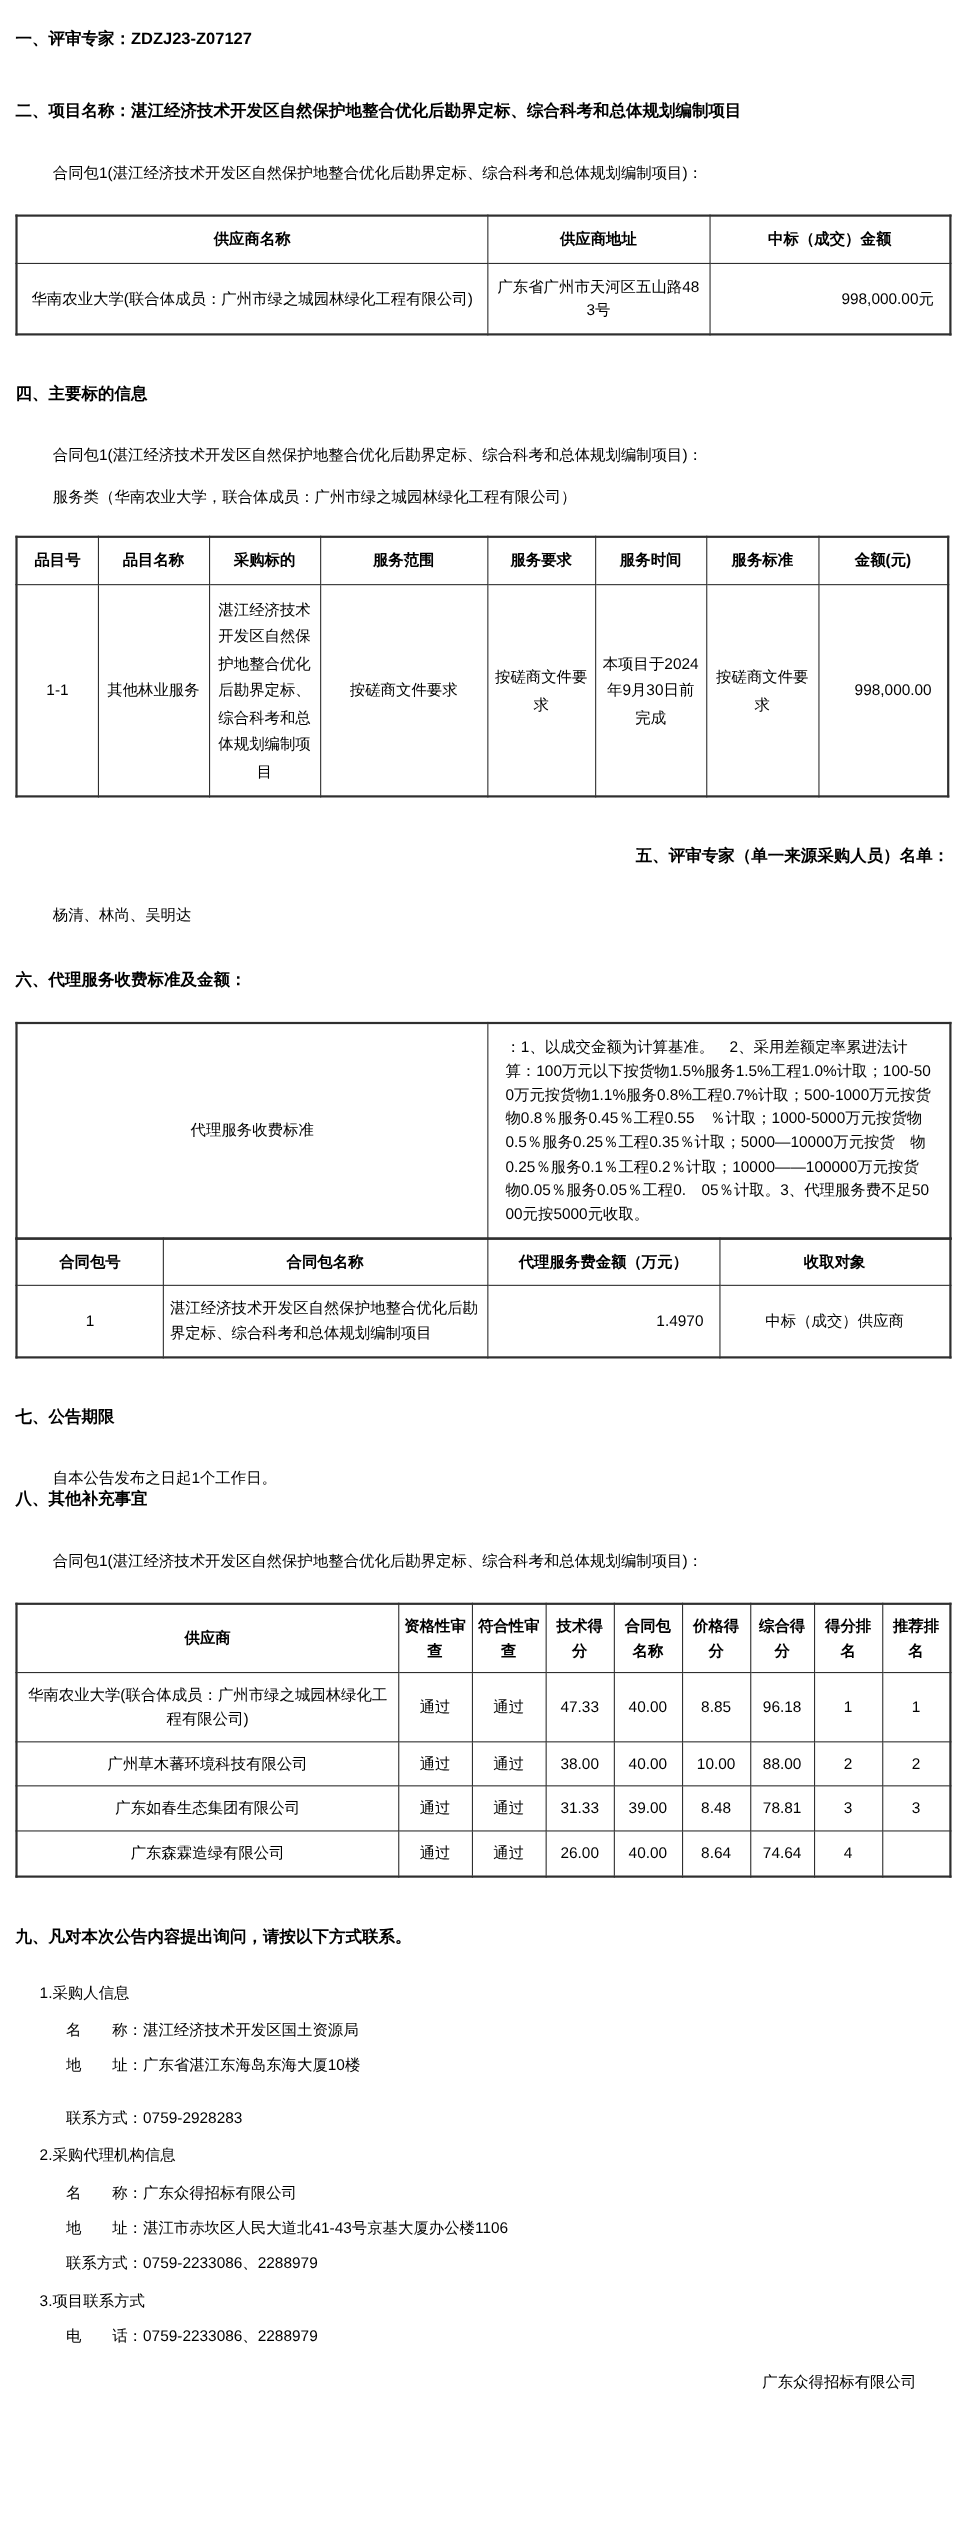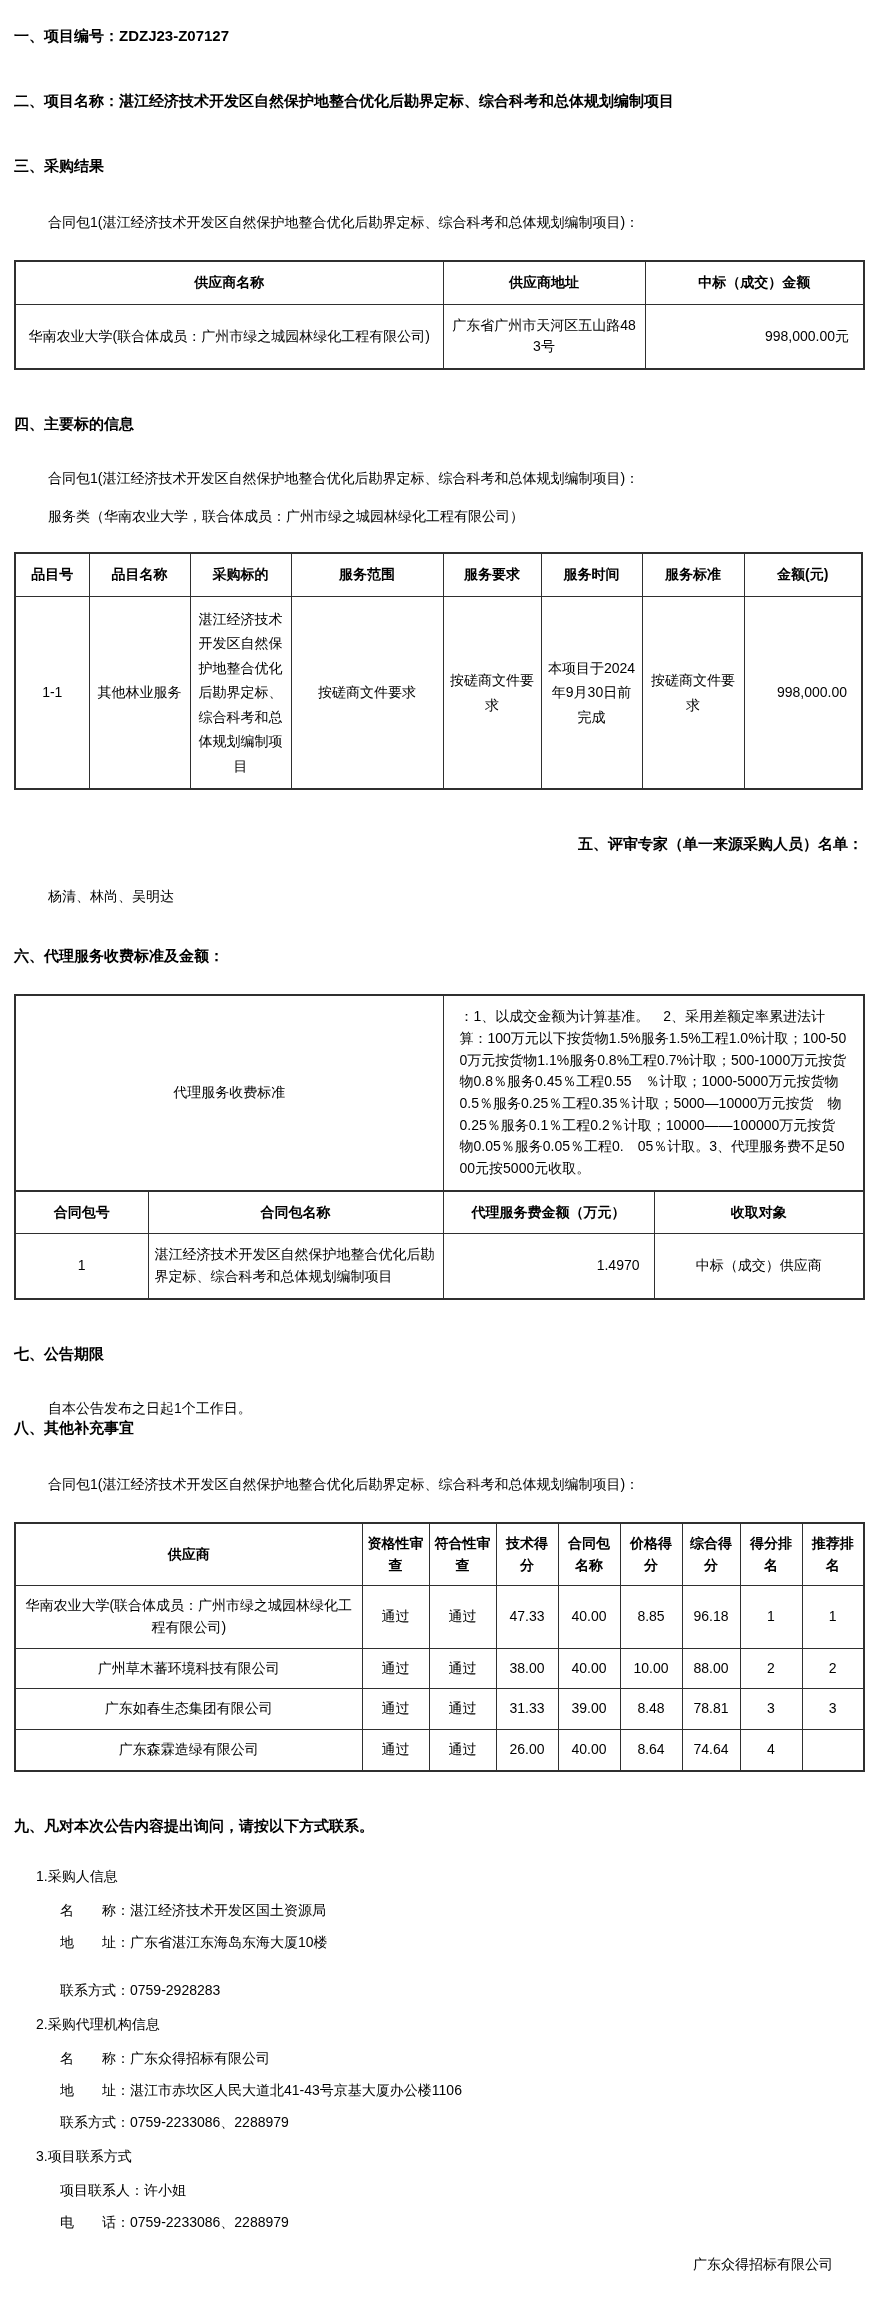--- a/index.html
+++ b/index.html
@@ -42,25 +42,24 @@
   .t-fee2 { margin-top: -2px; }
   .t-score th, .t-score td { padding: 9px 4px; }
   .signature { text-align: right; padding-right: 30px; font-size: 14px; }
   .signature div { margin-top: 24px; }
 </style>
 </head>
 <body>
 
 <div class="content">
 
-  <div class="sec-title">一、项目编号：ZDZJ23-Z07127</div>
+  <div class="sec-title">一、评审专家：ZDZJ23-Z07127</div>
 
   <div class="sec-title" style="margin-top:45px;">二、项目名称：湛江经济技术开发区自然保护地整合优化后勘界定标、综合科考和总体规划编制项目</div>
 
-  <div class="sec-title" style="margin-top:45px;">三、采购结果</div>
   <div class="line indent" style="margin-top:36px;">合同包1(湛江经济技术开发区自然保护地整合优化后勘界定标、综合科考和总体规划编制项目)：</div>
 
   <table class="tbl" style="margin-top:28px;">
     <colgroup>
         <col style="width:428px">
         <col style="width:202px">
         <col style="width:219px">
       </colgroup>
     <thead>
       <tr>
@@ -247,21 +246,20 @@
   <div class="line indent3" style="margin-top:14px;">名　　称：湛江经济技术开发区国土资源局</div>
   <div class="line indent3" style="margin-top:12px;">地　　址：广东省湛江东海岛东海大厦10楼</div>
   <div class="line indent3" style="margin-top:28px;">联系方式：0759-2928283</div>
 
   <div class="line indent2" style="margin-top:14px;">2.采购代理机构信息</div>
   <div class="line indent3" style="margin-top:14px;">名　　称：广东众得招标有限公司</div>
   <div class="line indent3" style="margin-top:12px;">地　　址：湛江市赤坎区人民大道北41-43号京基大厦办公楼1106</div>
   <div class="line indent3" style="margin-top:12px;">联系方式：0759-2233086、2288979</div>
 
   <div class="line indent2" style="margin-top:14px;">3.项目联系方式</div>
-  <div class="line indent3" style="margin-top:14px;">项目联系人：许小姐</div>
   <div class="line indent3" style="margin-top:12px;">电　　话：0759-2233086、2288979</div>
 
   <div class="signature">
     <div>广东众得招标有限公司</div>
 
   </div>
 
 </div>
 
 </body></html>

